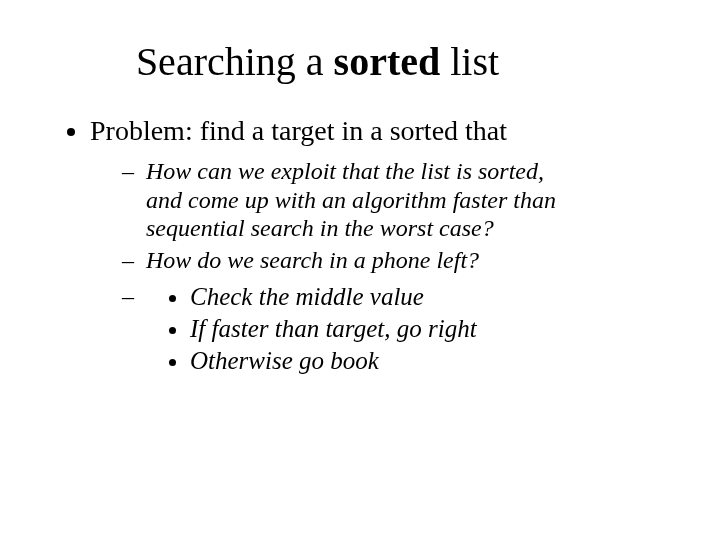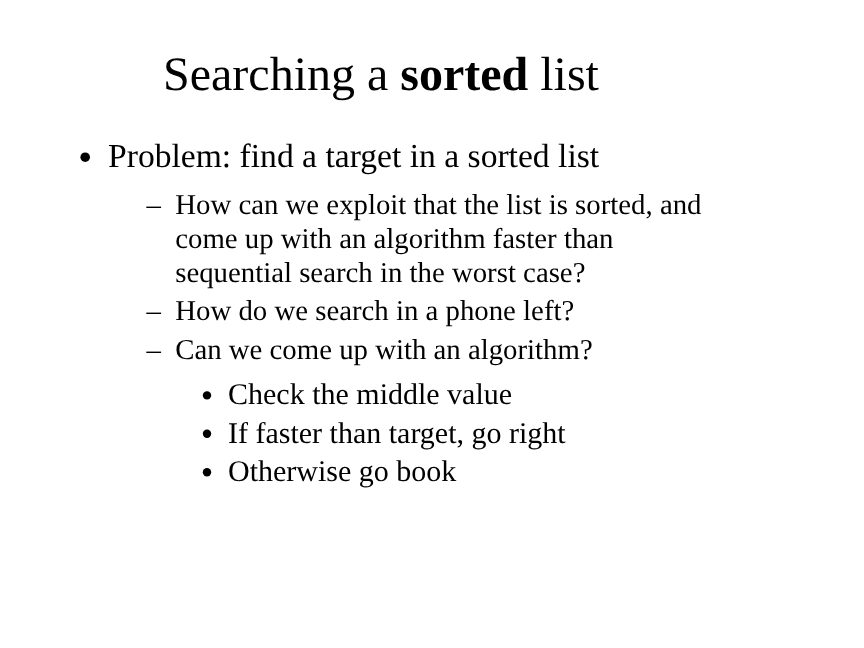--- a/index.html
+++ b/index.html
@@ -36,20 +36,21 @@
   }
   ul.level1 > li {
     margin-bottom: 10px;
     line-height: 1.15;
   }
   ul.level2 {
     list-style-type: none;
     font-size: 24px;
     margin-top: 10px;
     padding-left: 32px;
+    font-style: italic;
   }
   ul.level2 > li {
     position: relative;
     padding-left: 24px;
     margin-bottom: 4px;
     line-height: 1.18;
   }
   ul.level2 > li::before {
     content: "–";
     position: absolute;
@@ -70,30 +71,29 @@
 <body>
 
 <div class="slide">
 
   <div class="title">
     <span>Searching a </span><span class="bold">sorted</span><span> list</span>
   </div>
 
   <ul class="level1">
     <li>
-      <span>Problem: find a target in a sorted list</span>
+      <span>Problem: find a target in a sorted that</span>
       <ul class="level2">
         <li>
           <span>How can we exploit that the list is sorted, and come up with an algorithm faster than sequential search in the worst case?</span>
         </li>
         <li>
           <span>How do we search in a phone left?</span>
         </li>
         <li>
-          <span>Can we come up with an algorithm?</span>
           <ul class="level3">
             <li>
               <span>Check the middle value</span>
             </li>
             <li>
               <span>If faster than target, go right</span>
             </li>
             <li>
               <span>Otherwise go book</span>
             </li>

